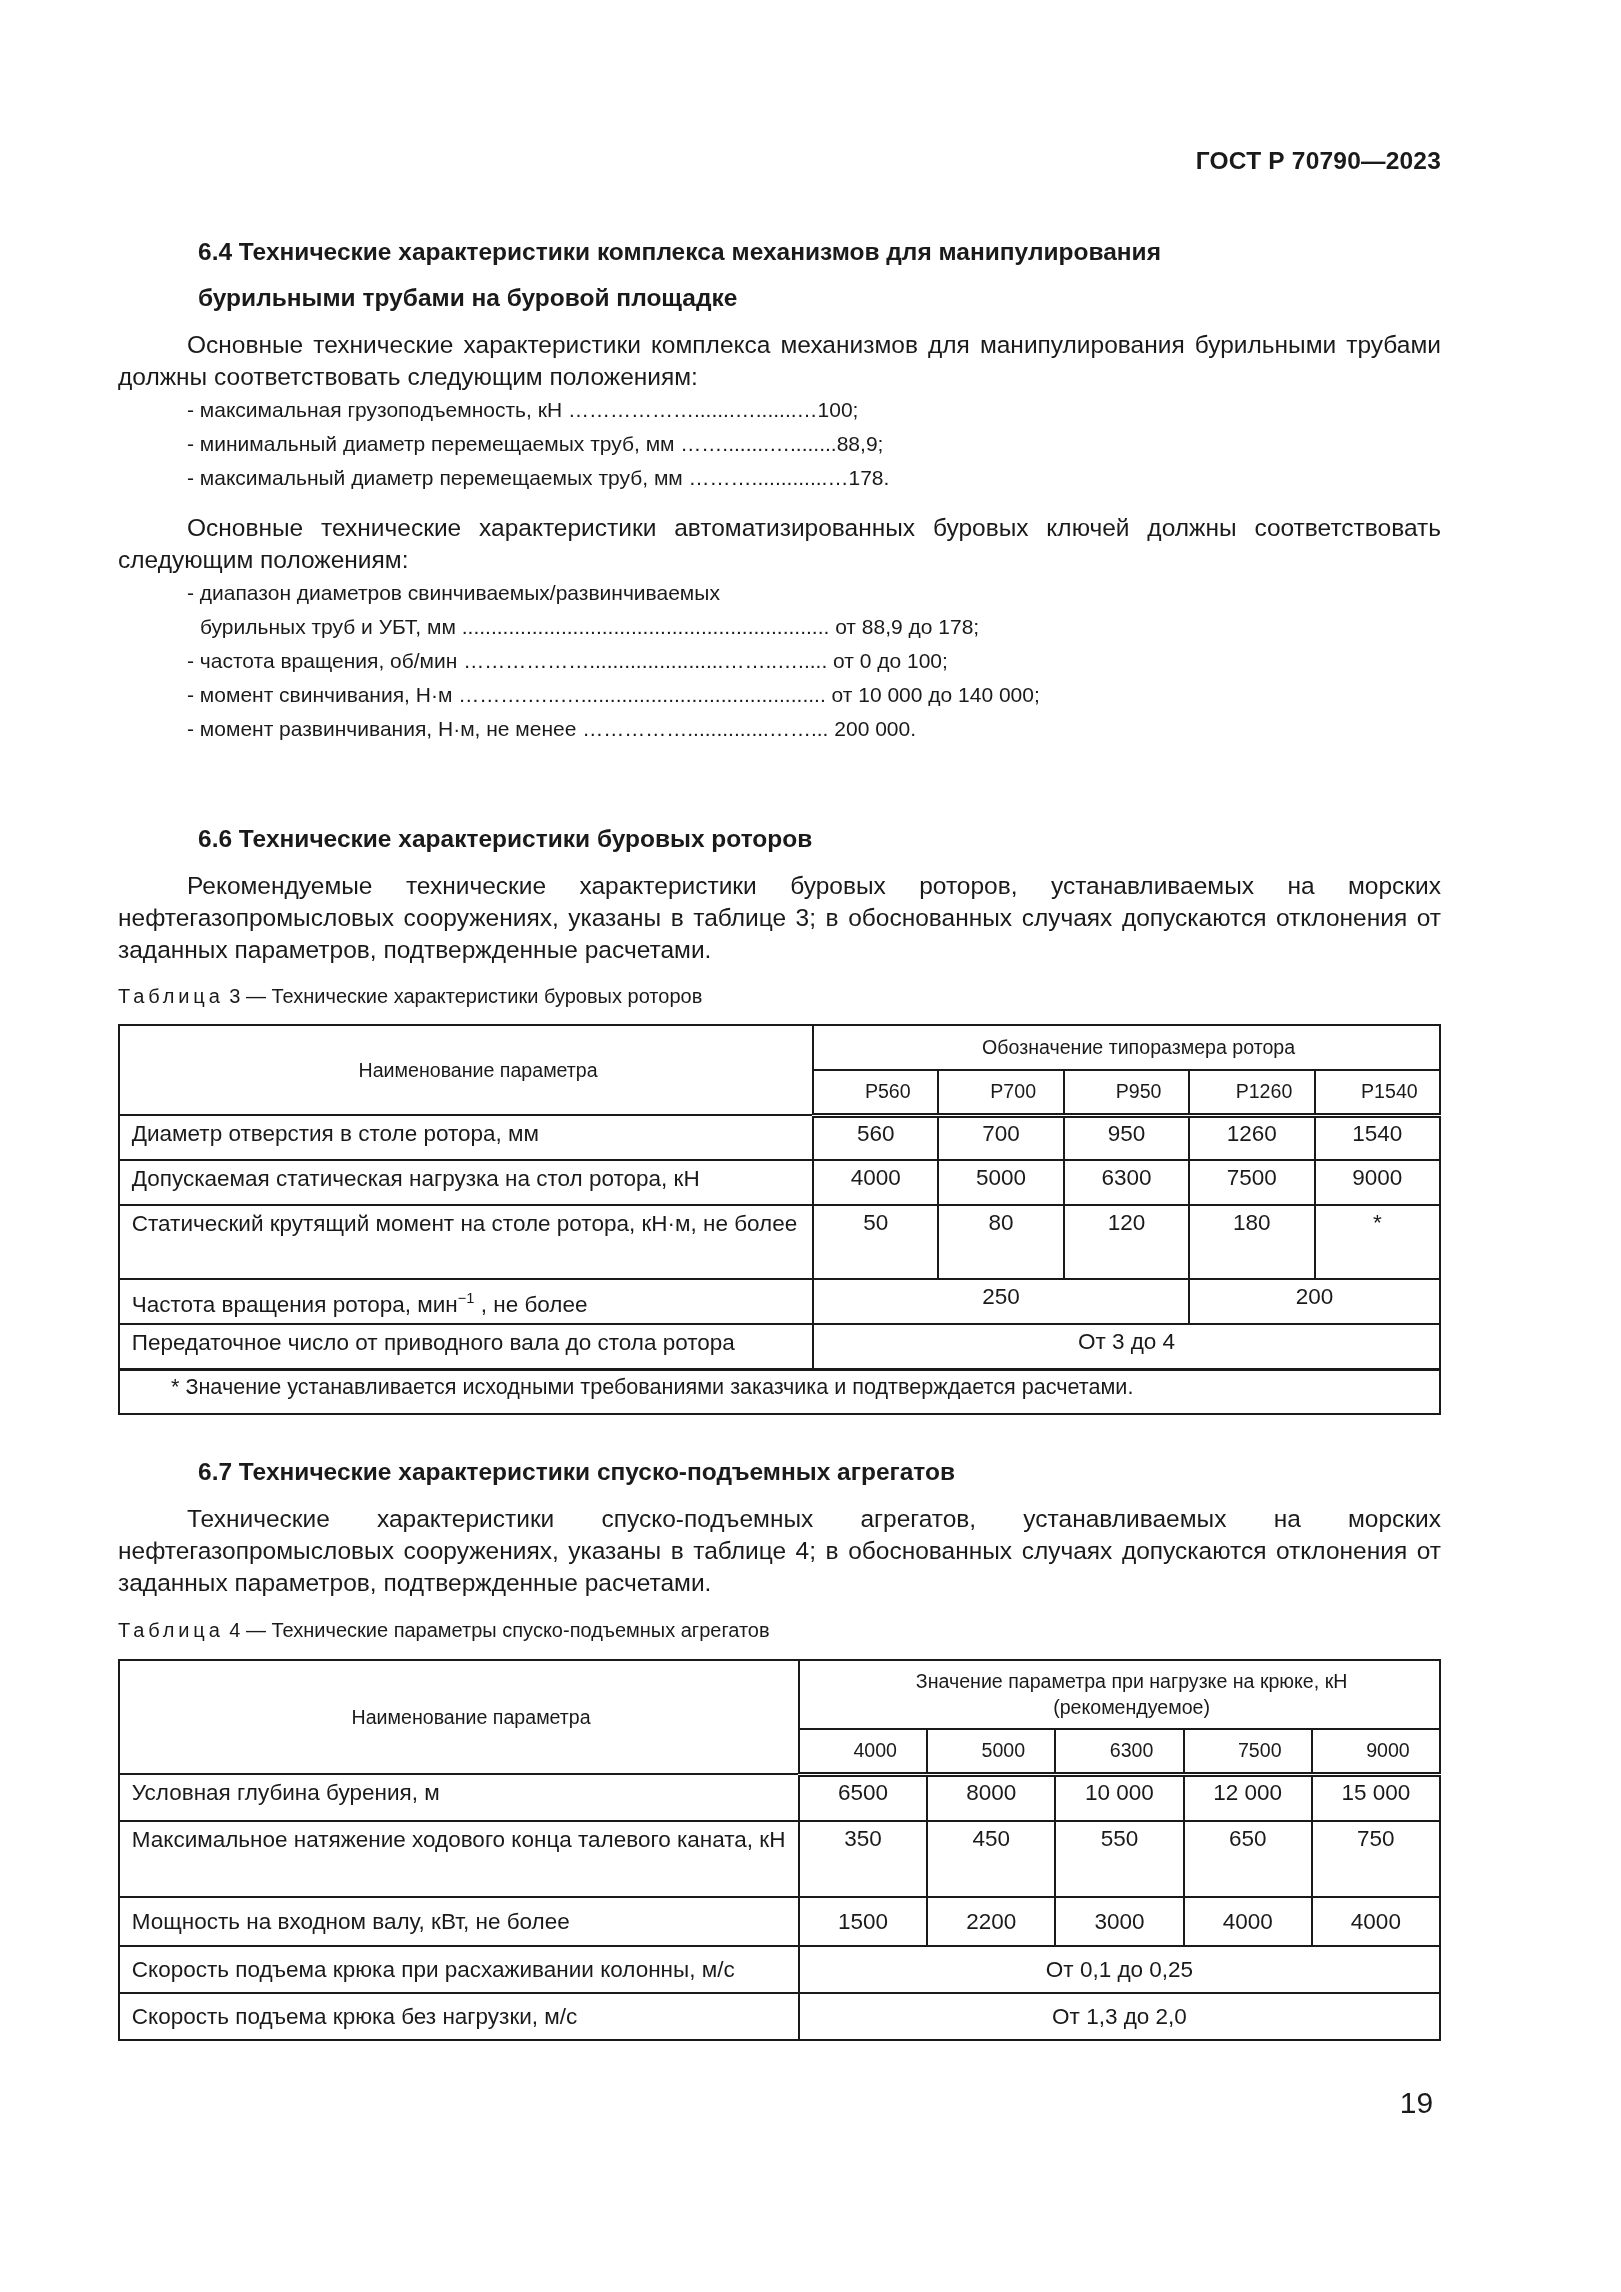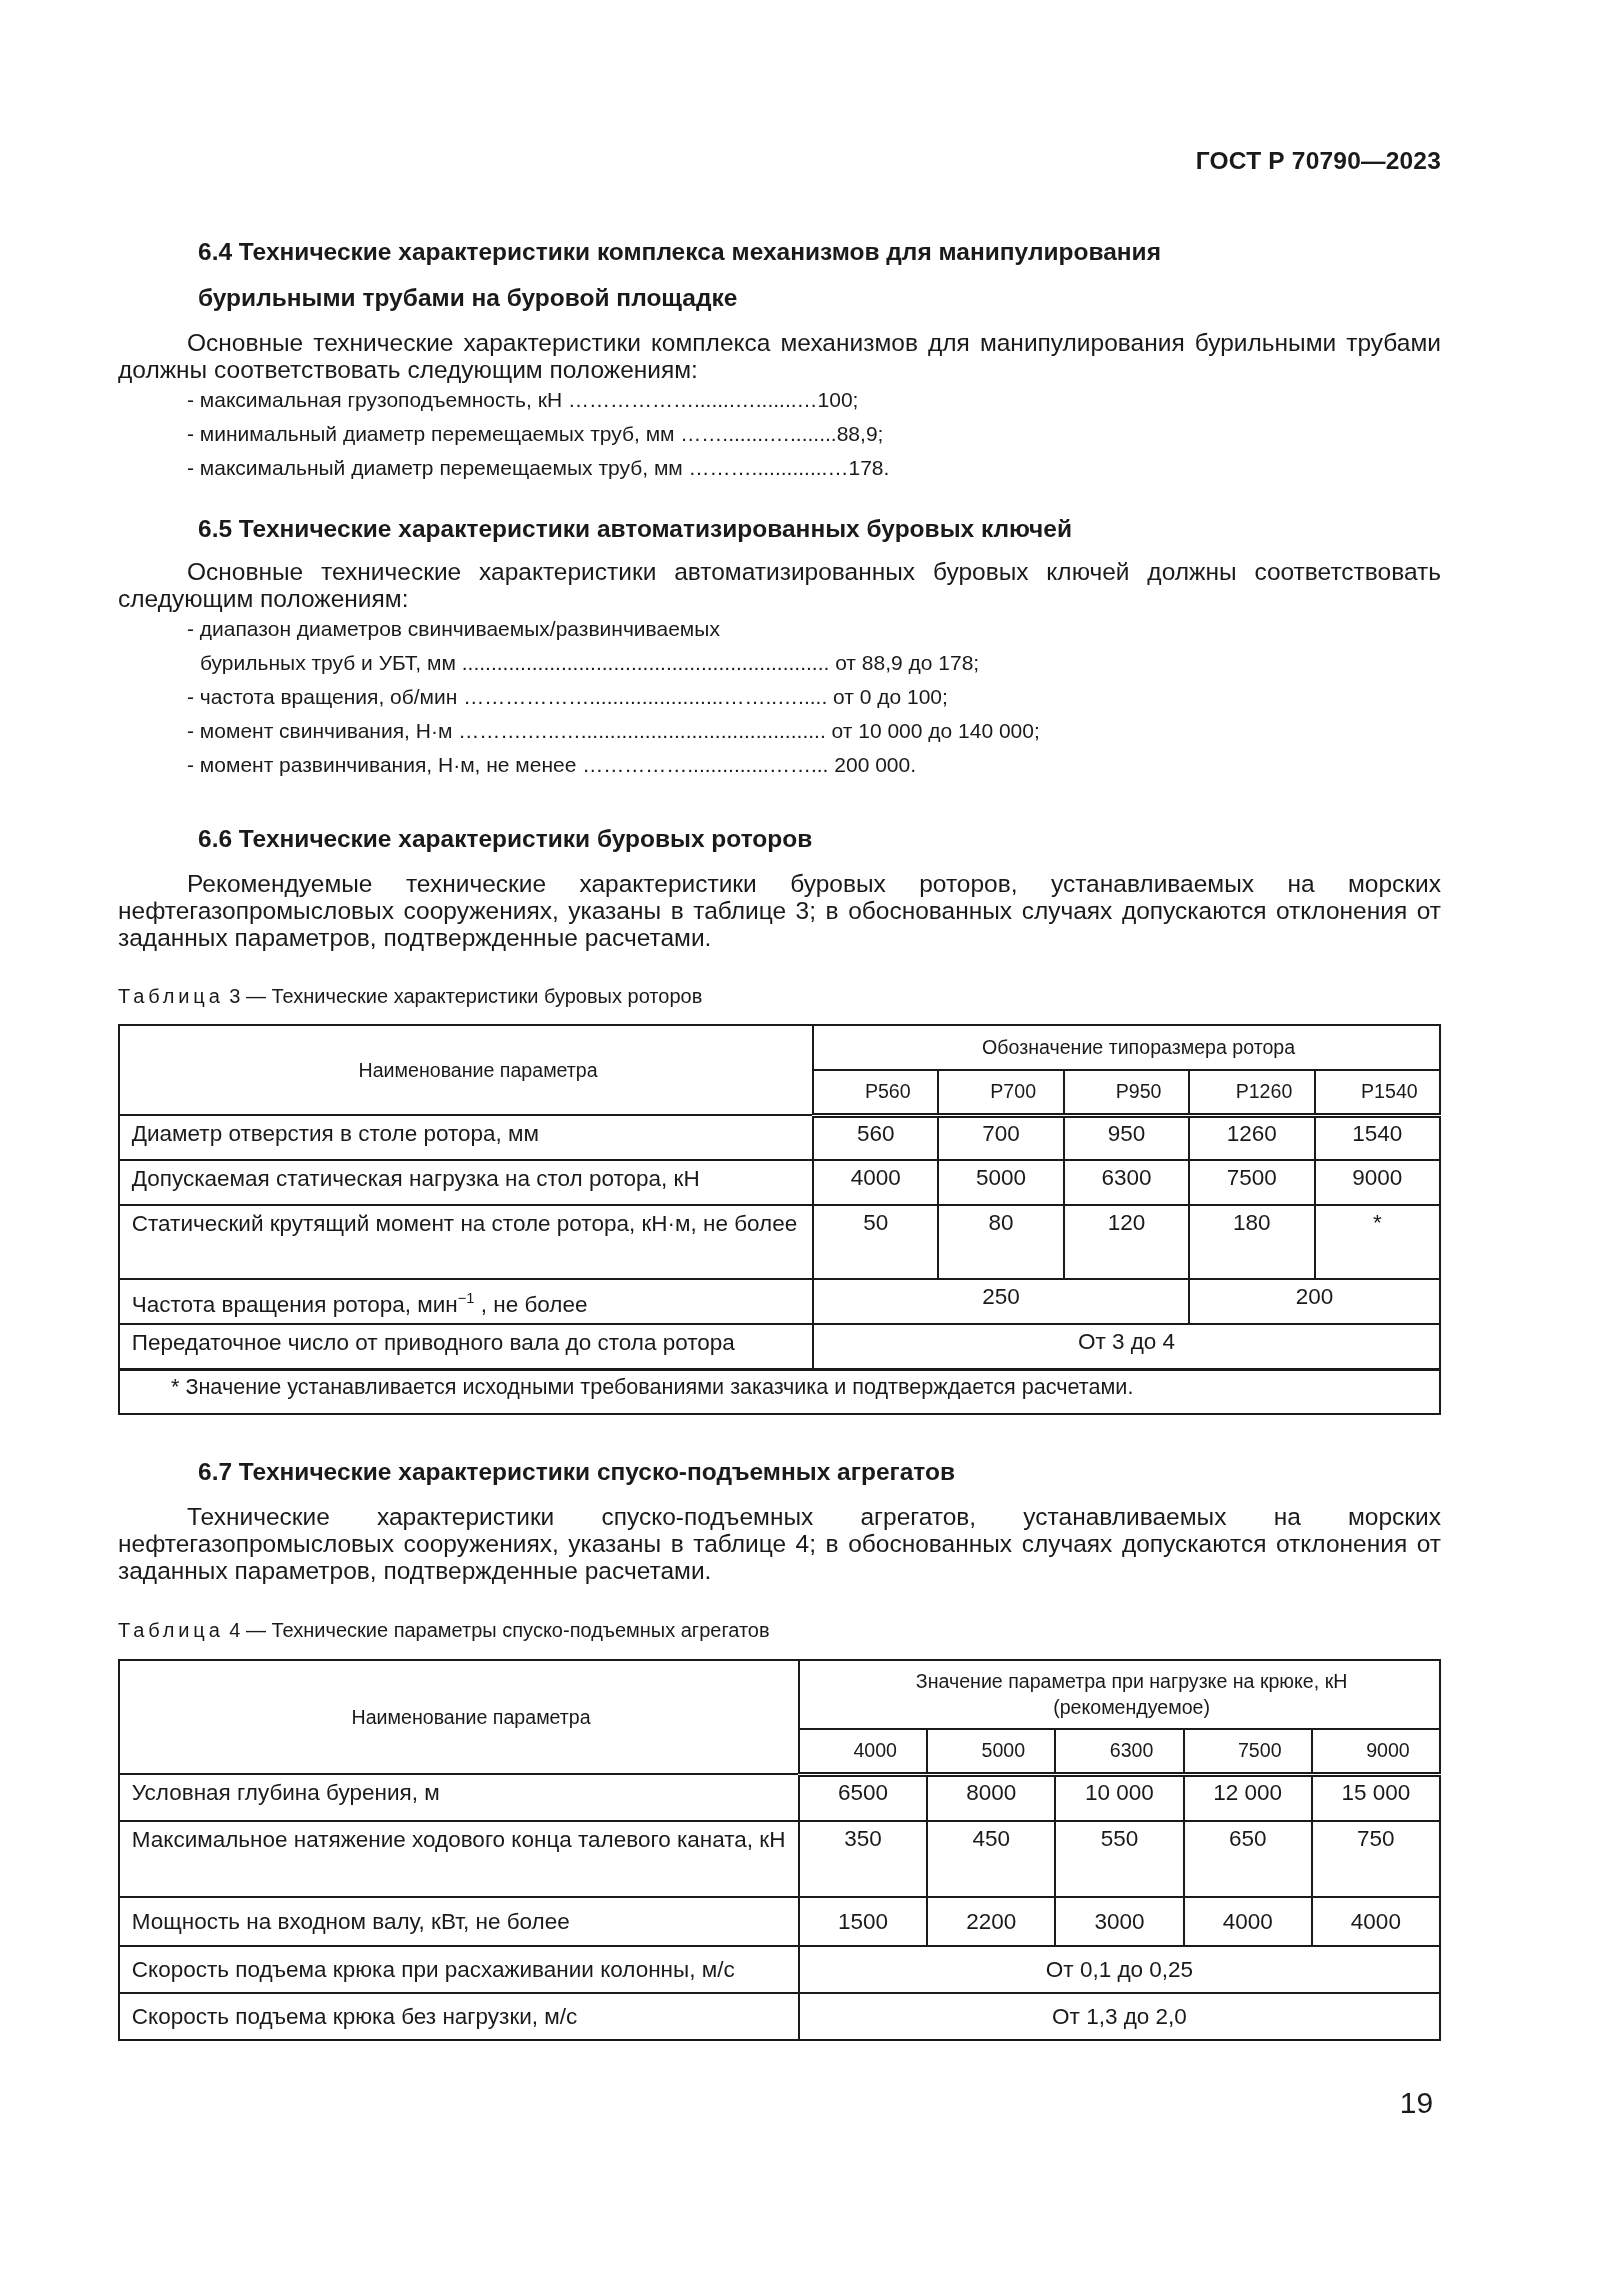--- a/index.html
+++ b/index.html
@@ -3,21 +3,21 @@
 <meta charset="utf-8">
 <style>
   html, body { margin: 0; padding: 0; background: #ffffff; }
   body { width: 1621px; height: 2293px; position: relative; overflow: hidden;
          font-family: "Liberation Sans", sans-serif; color: #1a1a1a; }
   .abs { position: absolute; }
   .doc-id { left: 1078px; top: 147px; width: 363px; text-align: right;
             font-weight: bold; font-size: 24.5px; letter-spacing: 0.2px; }
   .page { position: absolute; left: 118px; top: 0; width: 1323px; }
   .h { font-weight: bold; font-size: 24.5px; line-height: 35px; margin: 11px; padding-left: 69px; }
-  .p { font-size: 24.5px; line-height: 27px; margin: 0; text-align: justify; text-indent: 69px; }
+  .p { font-size: 24.5px; line-height: 32px; margin: 0; text-align: justify; text-indent: 69px; }
   .li { font-size: 21px; line-height: 34px; margin: 0; padding-left: 69px; white-space: nowrap; }
   .li2 { padding-left: 82px; }
   .caption { font-size: 20px; line-height: 27.4px; margin: 0; }
   .caption .sp { letter-spacing: 3.9px; }
   table { border-collapse: collapse; width: 1323px; table-layout: fixed; }
   td, th { border: 2px solid #1a1a1a; font-weight: normal; font-size: 22.5px;
            padding: 3.9px 11.8px; vertical-align: top; }
   th { font-size: 19.6px; text-align: center; vertical-align: middle; padding-left: 36px; }
   .num { text-align: center; }
   .param { text-align: left; line-height: 28px; }
@@ -35,21 +35,20 @@
   <div style="position:absolute; top:223px; width:1323px;">
     <p class="h">6.4 Технические характеристики комплекса механизмов для манипулирования</p>
     <p class="h">бурильными трубами на буровой площадке</p>
     <p class="p" style="margin-top:13.7px;">Основные технические характеристики комплекса механизмов для манипулирования бурильными трубами должны соответствовать следующим положениям:</p>
     <p class="li">- максимальная грузоподъемность, кН ……………….......….......…100;</p>
     <p class="li">- минимальный диаметр перемещаемых труб, мм ……........…........88,9;</p>
     <p class="li">- максимальный диаметр перемещаемых труб, мм ……….............…178.</p>
   </div>
 
   <div style="position:absolute; top:500px; width:1323px;">
-    <p class="h">6.5 Технические характеристики автоматизированных буровых ключей</p>
     <p class="p" style="margin-top:11.8px;">Основные технические характеристики автоматизированных буровых ключей должны соответствовать следующим положениям:</p>
     <p class="li">- диапазон диаметров свинчиваемых/развинчиваемых</p>
     <p class="li li2">бурильных труб и УБТ, мм ............................................................... от 88,9 до 178;</p>
     <p class="li">- частота вращения, об/мин ……………….......................……..…..... от 0 до 100;</p>
     <p class="li">- момент свинчивания, Н·м ……….…..….......................................... от 10 000 до 140 000;</p>
     <p class="li">- момент развинчивания, Н·м, не менее ……………..............……... 200 000.</p>
   </div>
 
   <div style="position:absolute; top:810px; width:1323px;">
     <p class="h">6.6 Технические характеристики буровых роторов</p>

